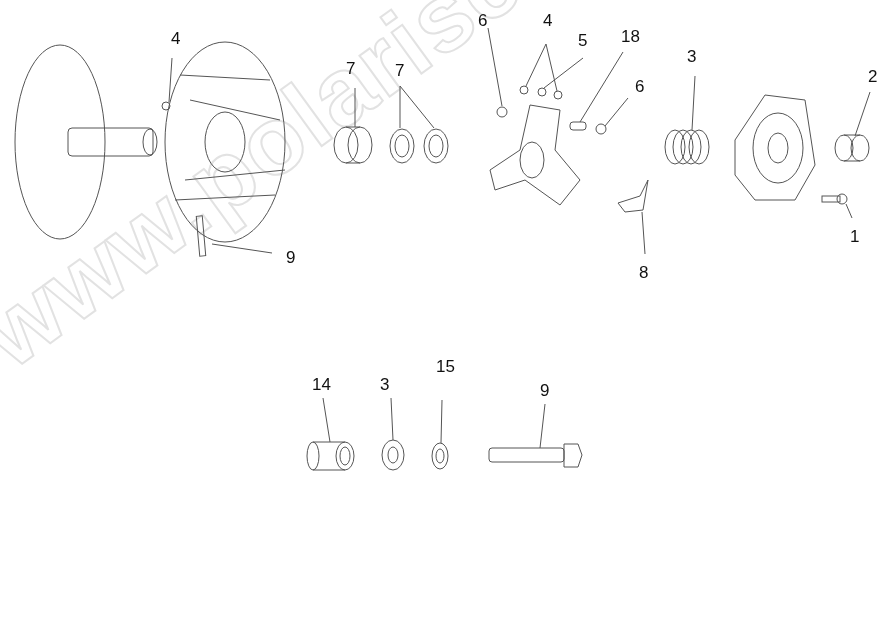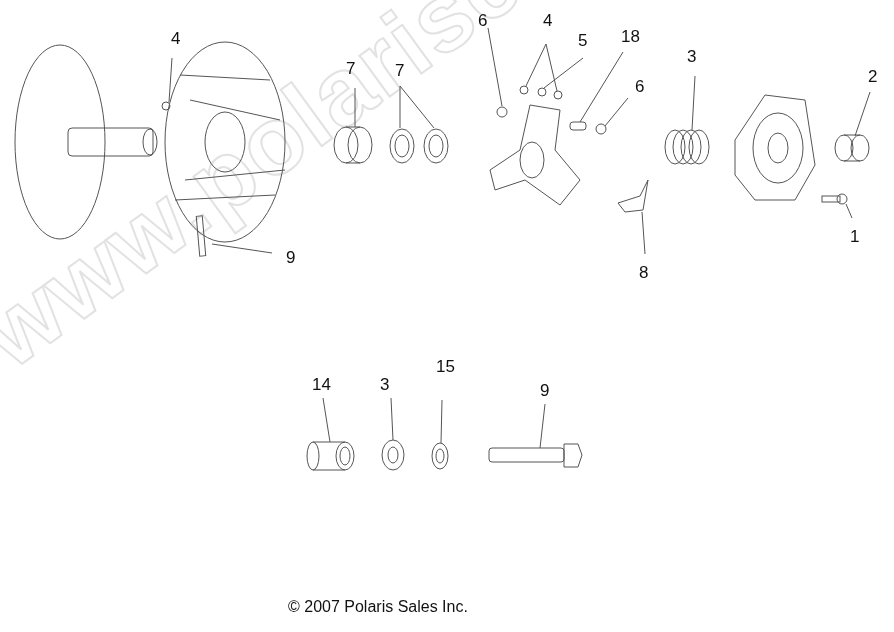--- a/index.html
+++ b/index.html
@@ -134,14 +134,13 @@
   <div class="callout" style="left:639px;top:264px">8</div>
   <div class="callout" style="left:286px;top:249px">9</div>
   <div class="callout" style="left:171px;top:30px">4</div>
   <div class="callout" style="left:346px;top:60px">7</div>
   <div class="callout" style="left:621px;top:28px">18</div>
   <div class="callout" style="left:380px;top:376px">3</div>
   <div class="callout" style="left:312px;top:376px">14</div>
   <div class="callout" style="left:436px;top:358px">15</div>
   <div class="callout" style="left:540px;top:382px">9</div>
 
-  <div class="copyright">© 2007 Polaris Sales Inc.</div>
 </div>
 
 </body></html>

